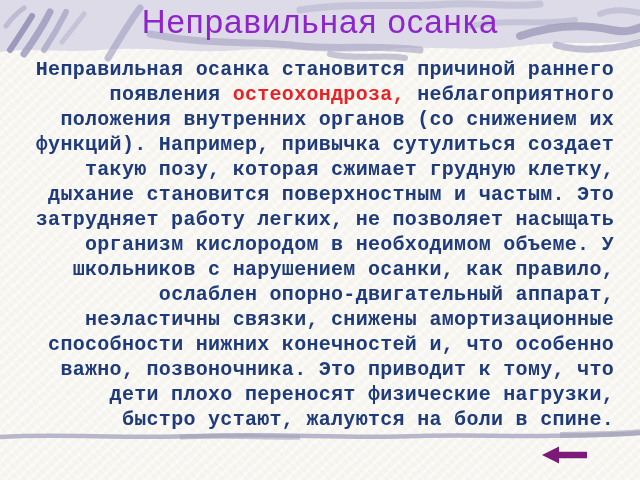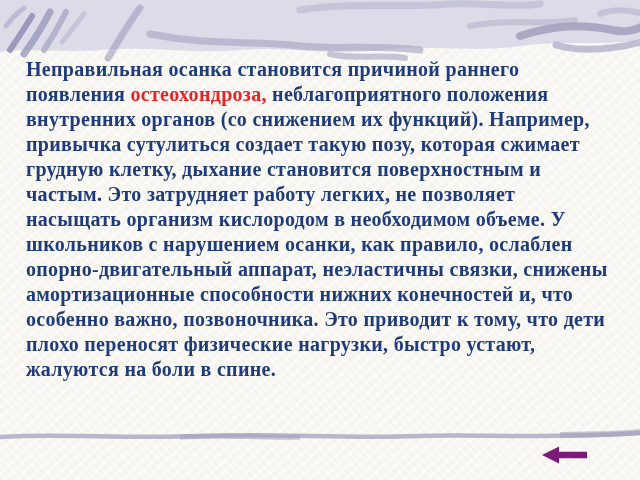--- a/index.html
+++ b/index.html
@@ -20,26 +20,27 @@
     position:absolute;top:2px;left:0;width:640px;
     text-align:center;
     font-family:"Liberation Sans", sans-serif;
     font-size:33px;line-height:40px;
     color:#8e24c9;
     letter-spacing:1px;
     z-index:3;
   }
   .body-text{
     position:absolute;top:57px;left:26px;width:588px;
-    text-align:left;
+    text-align:right;
     font-size:20px;line-height:25px;
     font-weight:bold;
     letter-spacing:0.3px;
     color:#1f3b7a;
     z-index:2;
+    font-family:Liberation Mono, monospace;
   }
   .highlight-word{color:#e62325;}
   .bottom-stroke{
     position:absolute;top:427px;left:0;width:640px;height:18px;
   }
   .back-arrow-button{
     position:absolute;left:541px;top:444px;width:48px;height:22px;
     cursor:pointer;background:none;border:none;padding:0;
   }
   .back-arrow-button svg{display:block;width:48px;height:22px;}
@@ -64,20 +65,21 @@
       <path d="M300,10 C350,2 400,8 450,4 C480,2 510,8 540,4" stroke="#b3b1cc" stroke-width="7" opacity="0.55"></path>
       <path d="M330,54 C355,60 380,54 405,58" stroke="#9d9bba" stroke-width="6" opacity="0.55"></path>
       <path d="M470,26 C510,18 540,26 575,20" stroke="#aeacc9" stroke-width="6" opacity="0.5"></path>
 
       <path d="M520,36 C555,24 585,24 612,30 C626,33 635,30 644,26" stroke="#9d9bba" stroke-width="8" opacity="0.8"></path>
       <path d="M556,45 C580,52 610,50 642,42" stroke="#a8a6c4" stroke-width="7" opacity="0.7"></path>
       <path d="M600,14 C615,8 630,10 644,14" stroke="#b3b1cc" stroke-width="6" opacity="0.6"></path>
     </g>
   </svg>
 
+  <div class="slide-title">Неправильная осанка</div>
 
   <div class="body-text">
     <span>Неправильная осанка становится причиной раннего появления </span><span class="highlight-word">остеохондроза,</span><span> неблагоприятного положения внутренних органов (со снижением их функций). Например, привычка сутулиться создает такую позу, которая сжимает грудную клетку, дыхание становится поверхностным и частым. Это затрудняет работу легких, не позволяет насыщать организм кислородом в необходимом объеме. У школьников с нарушением осанки, как правило, ослаблен опорно-двигательный аппарат, неэластичны связки, снижены амортизационные способности нижних конечностей и, что особенно важно, позвоночника. Это приводит к тому, что дети плохо переносят физические нагрузки, быстро устают, жалуются на боли в спине.</span>
   </div>
 
   <svg class="bottom-stroke" viewBox="0 0 640 18" xmlns="http://www.w3.org/2000/svg" aria-hidden="true">
     <path d="M0,10 C60,6 120,12 200,9 C280,6 340,12 420,9 C480,7 540,12 640,6" fill="none" stroke="#b4b2c8" stroke-width="4.5" opacity="0.95"></path>
     <path d="M180,10 C230,8 270,11 300,10" fill="none" stroke="#a4a2ba" stroke-width="5" opacity="0.6"></path>
     <path d="M560,8 C590,7 615,8 640,5" fill="none" stroke="#a4a2ba" stroke-width="6" opacity="0.6"></path>
   </svg>

